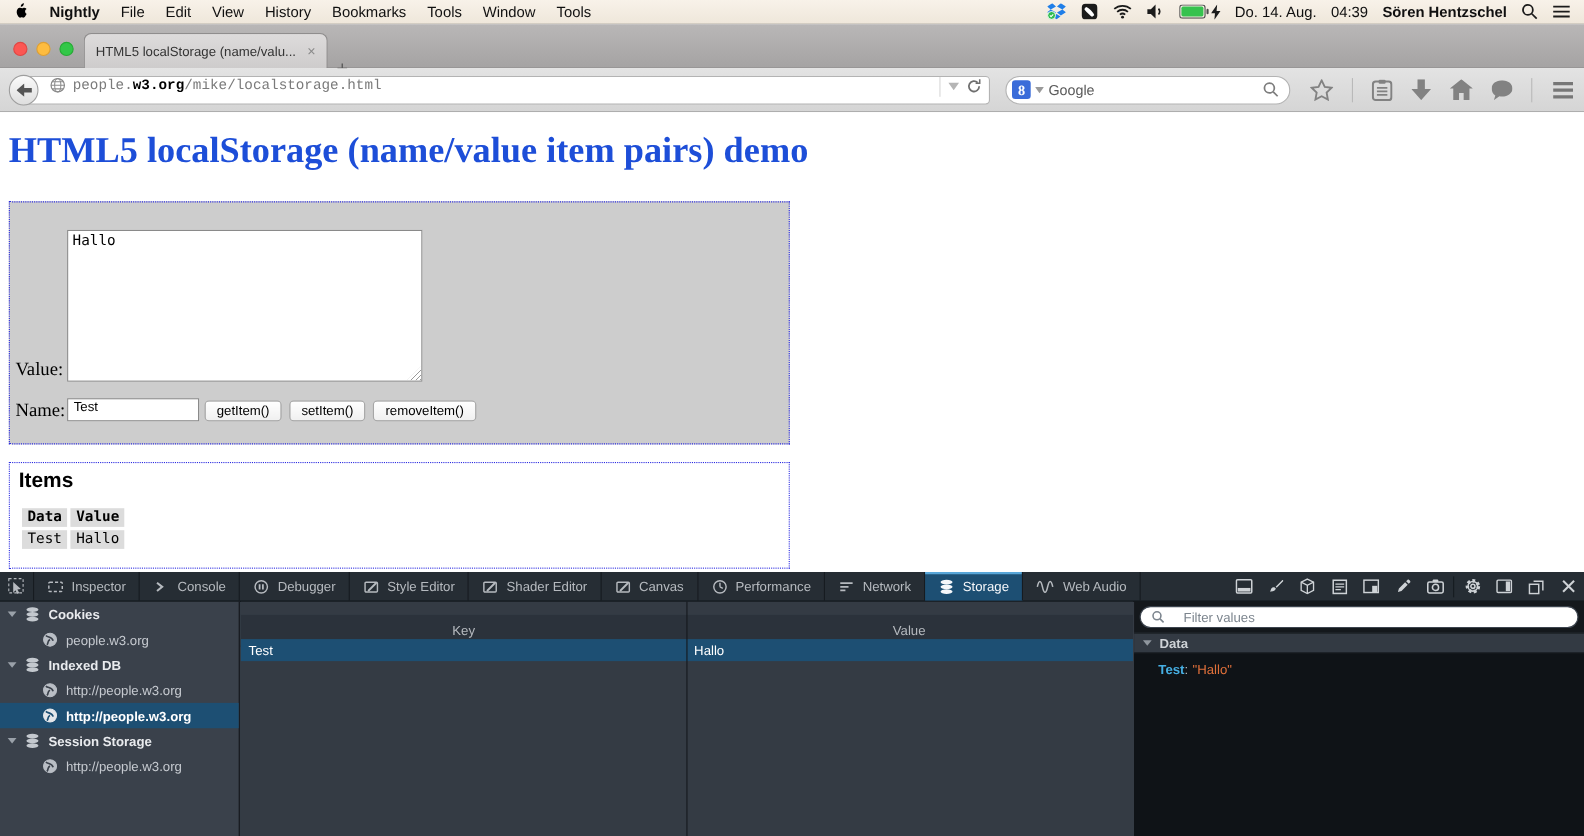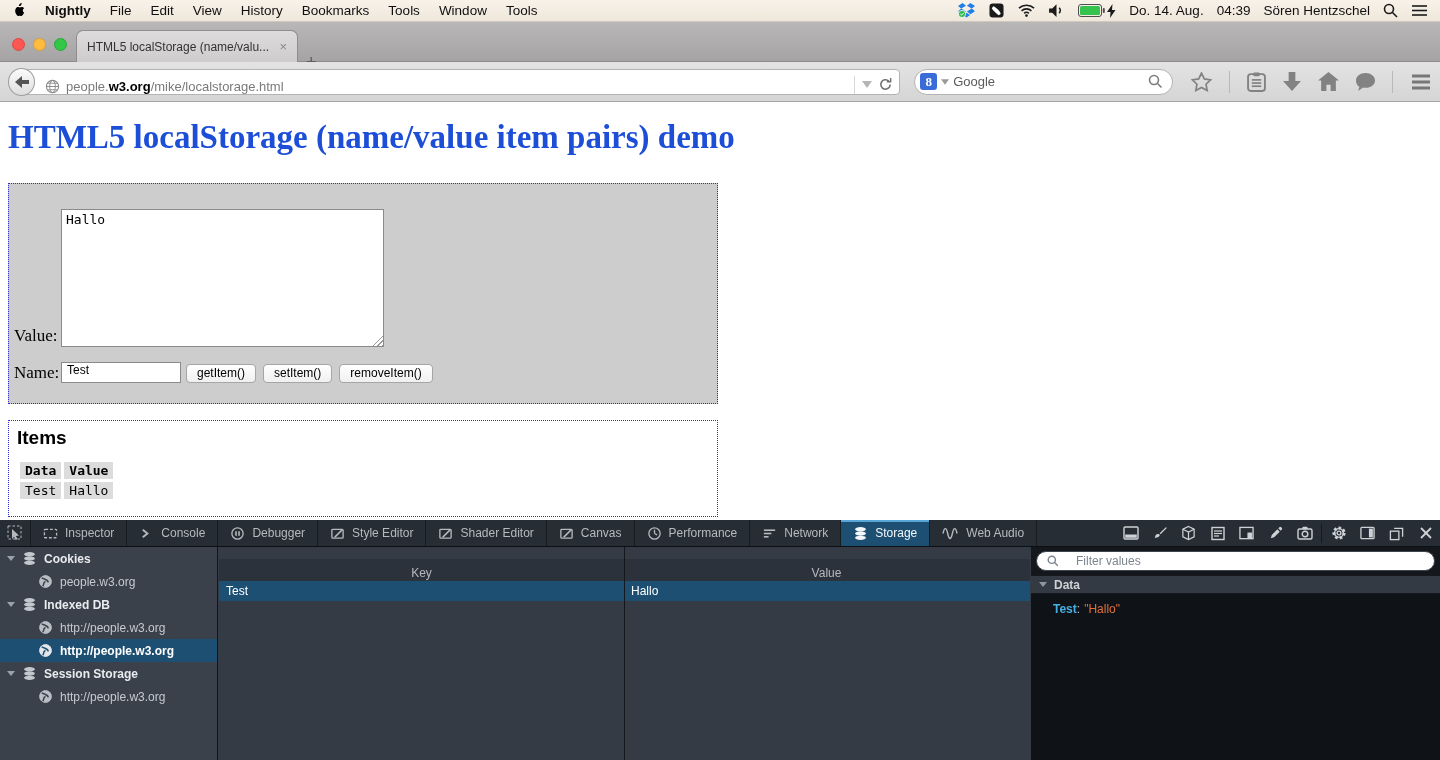--- a/index.html
+++ b/index.html
@@ -12,21 +12,21 @@
     background:linear-gradient(#f8f2e9,#efe7db); border-bottom:1px solid #cfc8bd;
     display:flex; align-items:center; padding:0 12px; font-size:13.5px; color:#101010; }
   .menubar .left { display:flex; align-items:center; gap:19px; }
   .menubar .appname { font-weight:bold; }
   .menubar .menu-item { cursor:default; }
   .menubar .right { margin-left:auto; display:flex; align-items:center; gap:13px; }
   .menubar .right svg { display:block; }
   .statusicon { width:17px; height:15px; }
   .battery-wrap { display:flex; align-items:center; gap:2px; }
   .mb-text { white-space:nowrap; }
-  .mb-user { font-weight:normal; }
+  .mb-user { font-weight:bold; }
 
   
   .tabbar { position:absolute; top:22px; left:0; width:1440px; height:40px;
     background:linear-gradient(#b9b7b7,#a5a3a3); border-bottom:1px solid #8e8c8c; }
   .traffic { position:absolute; top:16px; left:12px; display:flex; gap:8px; }
   .traffic span { width:13px; height:13px; border-radius:50%; display:block; }
   .tl-red { background:#fc5753; border:1px solid #df4744; }
   .tl-yellow { background:#fdbc40; border:1px solid #de9f34; }
   .tl-green { background:#33c748; border:1px solid #27aa35; }
   .tab { position:absolute; left:76px; top:8px; width:222px; height:32px;
@@ -36,21 +36,21 @@
   .tab-close { color:#8a8a8a; font-size:13px; line-height:1; cursor:default; }
   .newtab { position:absolute; left:306px; top:30px; font-size:18px; color:#5c5c5c; }
 
   
   .navbar { position:absolute; top:62px; left:0; width:1440px; height:40px;
     background:linear-gradient(#e3e3e3,#d5d5d5); border-bottom:1px solid #a6a6a6;
     display:flex; align-items:center; padding:0 8px; }
   .backbtn { width:28px; height:28px; border-radius:50%; background:linear-gradient(#fbfbfb,#dedede);
     border:1px solid #9e9e9e; display:flex; align-items:center; justify-content:center; z-index:3; }
   .urlbar { height:26px; width:912px; margin-left:-15px; background:#fff; border:1px solid #b3b3b3;
-    border-radius:4px; display:flex; align-items:flex-end; padding:0 6px 0 24px; gap:6px; }
+    border-radius:4px; display:flex; align-items:flex-start; padding:0 6px 0 24px; gap:6px;font-family:Liberation Mono, monospace; }
   .url-text { font-size:13px; color:#7a7a7a; flex:1; white-space:nowrap; }
   .url-domain { color:#000; font-weight:bold; }
   .url-right { display:flex; align-items:center; gap:6px; border-left:1px solid #d7d7d7; padding-left:7px; height:18px; }
   .searchbar { height:26px; width:268px; margin-left:14px; background:#fff; border:1px solid #b3b3b3;
     border-radius:13px; display:flex; align-items:center; padding:0 9px 0 5px; gap:4px; }
   .gbadge { width:17px; height:17px; background:#3a6cd9; border-radius:3px; color:#fff;
     font-family:"Liberation Serif",serif; font-weight:bold; font-size:13px;
     display:flex; align-items:center; justify-content:center; }
   .search-ph { font-size:13px; color:#5a5a5a; flex:1; }
   .nav-icons { display:flex; align-items:center; gap:17px; margin-left:18px; color:#828282; }

